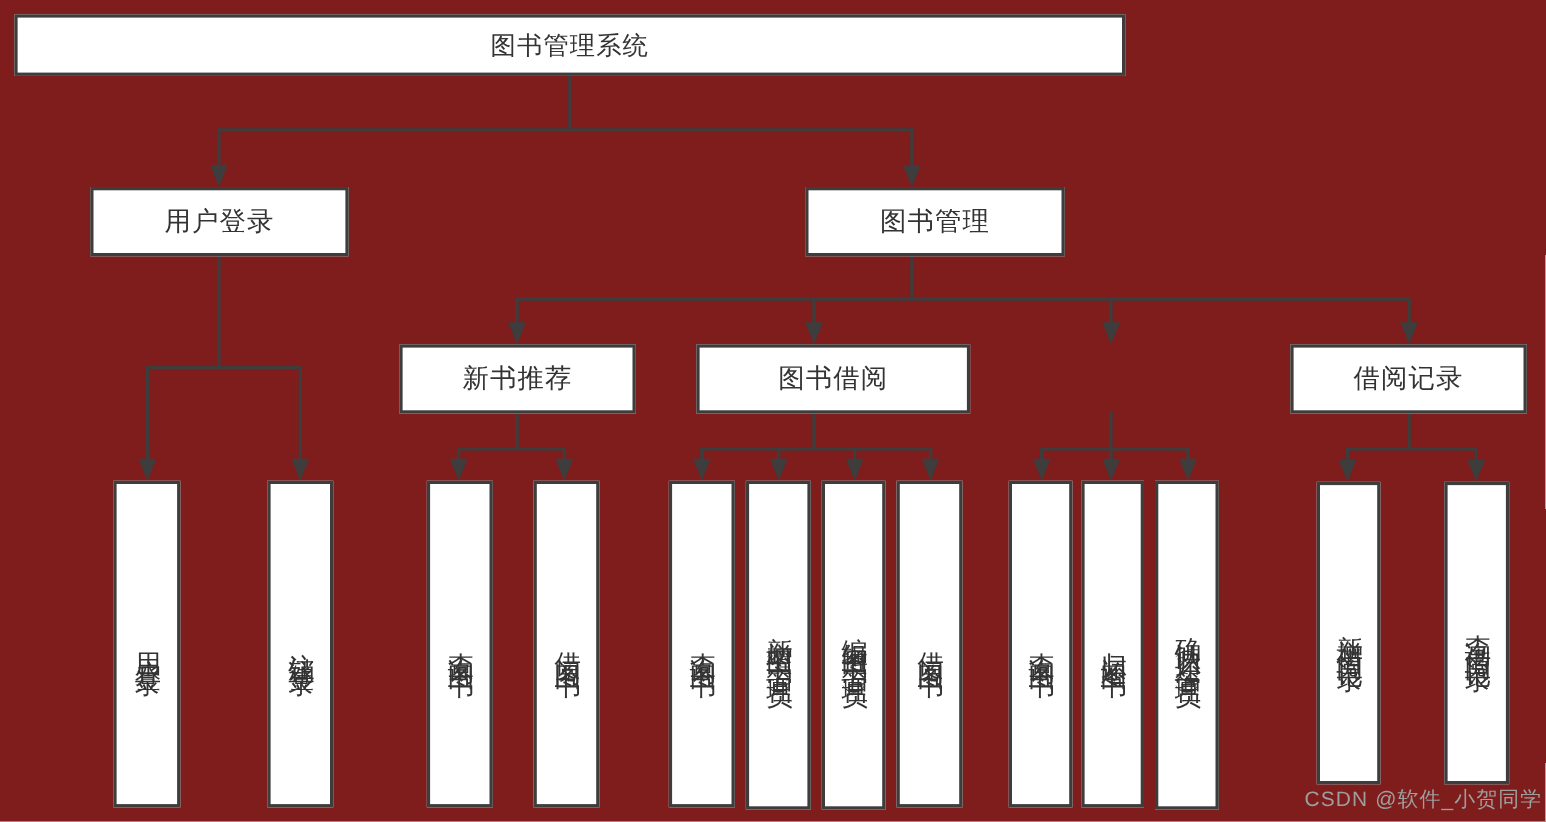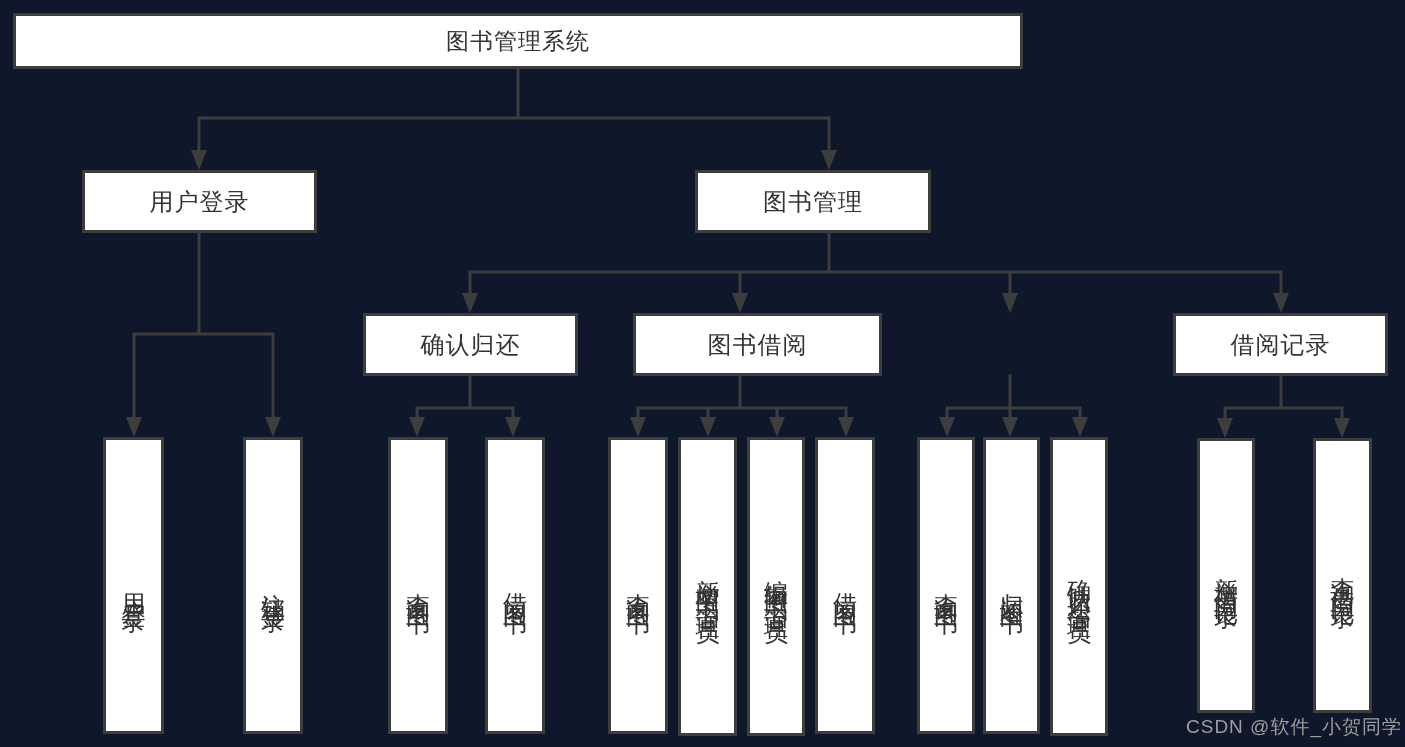--- a/index.html
+++ b/index.html
@@ -1,19 +1,19 @@
 <!DOCTYPE html>
 <html><head>
 <meta charset="utf-8">
 <style>
   html,body{margin:0;padding:0;background:#ffffff;}
   #canvas{
     position:relative;
     width:1405px;height:747px;
-    background:#0f172a;
+    background:#7f1d1d;
     font-family:"Liberation Sans","DejaVu Sans",sans-serif;
     overflow:hidden;
   }
   #wires{position:absolute;left:0;top:0;width:1405px;height:747px;}
   .box{
     position:absolute;
     box-sizing:border-box;
     border:3px solid #3d3d3d;
     background:#ffffff;
     color:#333333;
@@ -72,23 +72,23 @@
       M630,417 L646,417 L638,437 Z  M700,417 L716,417 L708,437 Z
       M769,417 L785,417 L777,437 Z  M838,417 L854,417 L846,437 Z
       M939,417 L955,417 L947,437 Z  M1002,417 L1018,417 L1010,437 Z
       M1072,417 L1088,417 L1080,437 Z
       M1217,418 L1233,418 L1225,438 Z  M1334,418 L1350,418 L1342,438 Z"></path>
   </svg>
 
   <div class="box root-box" style="left:13px;top:13px;width:1010px;height:56px;">图书管理系统</div>
 
   <div class="box h-box" style="left:82px;top:170px;width:235px;height:63px;">用户登录</div>
-  <div class="box h-box" style="left:695px;top:170px;width:236px;height:63px;">图书管理</div>
+  <div class="box h-box" style="left:732px;top:170px;width:236px;height:63px;">图书管理</div>
 
-  <div class="box h-box" style="left:363px;top:313px;width:215px;height:63px;">确认归还</div>
+  <div class="box h-box" style="left:363px;top:313px;width:215px;height:63px;">新书推荐</div>
   <div class="box h-box" style="left:633px;top:313px;width:249px;height:63px;">图书借阅</div>
   <div class="box h-box" style="left:1173px;top:313px;width:215px;height:63px;font-family:Liberation Serif, serif;">借阅记录</div>
 
   <div class="box v-box" style="left:103px;top:437px;width:61px;height:297px;">用户登录</div>
   <div class="box v-box" style="left:243px;top:437px;width:60px;height:297px;">注销登录</div>
 
   <div class="box v-box" style="left:388px;top:437px;width:60px;height:297px;">查询图书</div>
   <div class="box v-box" style="left:485px;top:437px;width:60px;height:297px;">借阅图书</div>
 
   <div class="box v-box" style="left:608px;top:437px;width:60px;height:297px;">查询图书</div>

